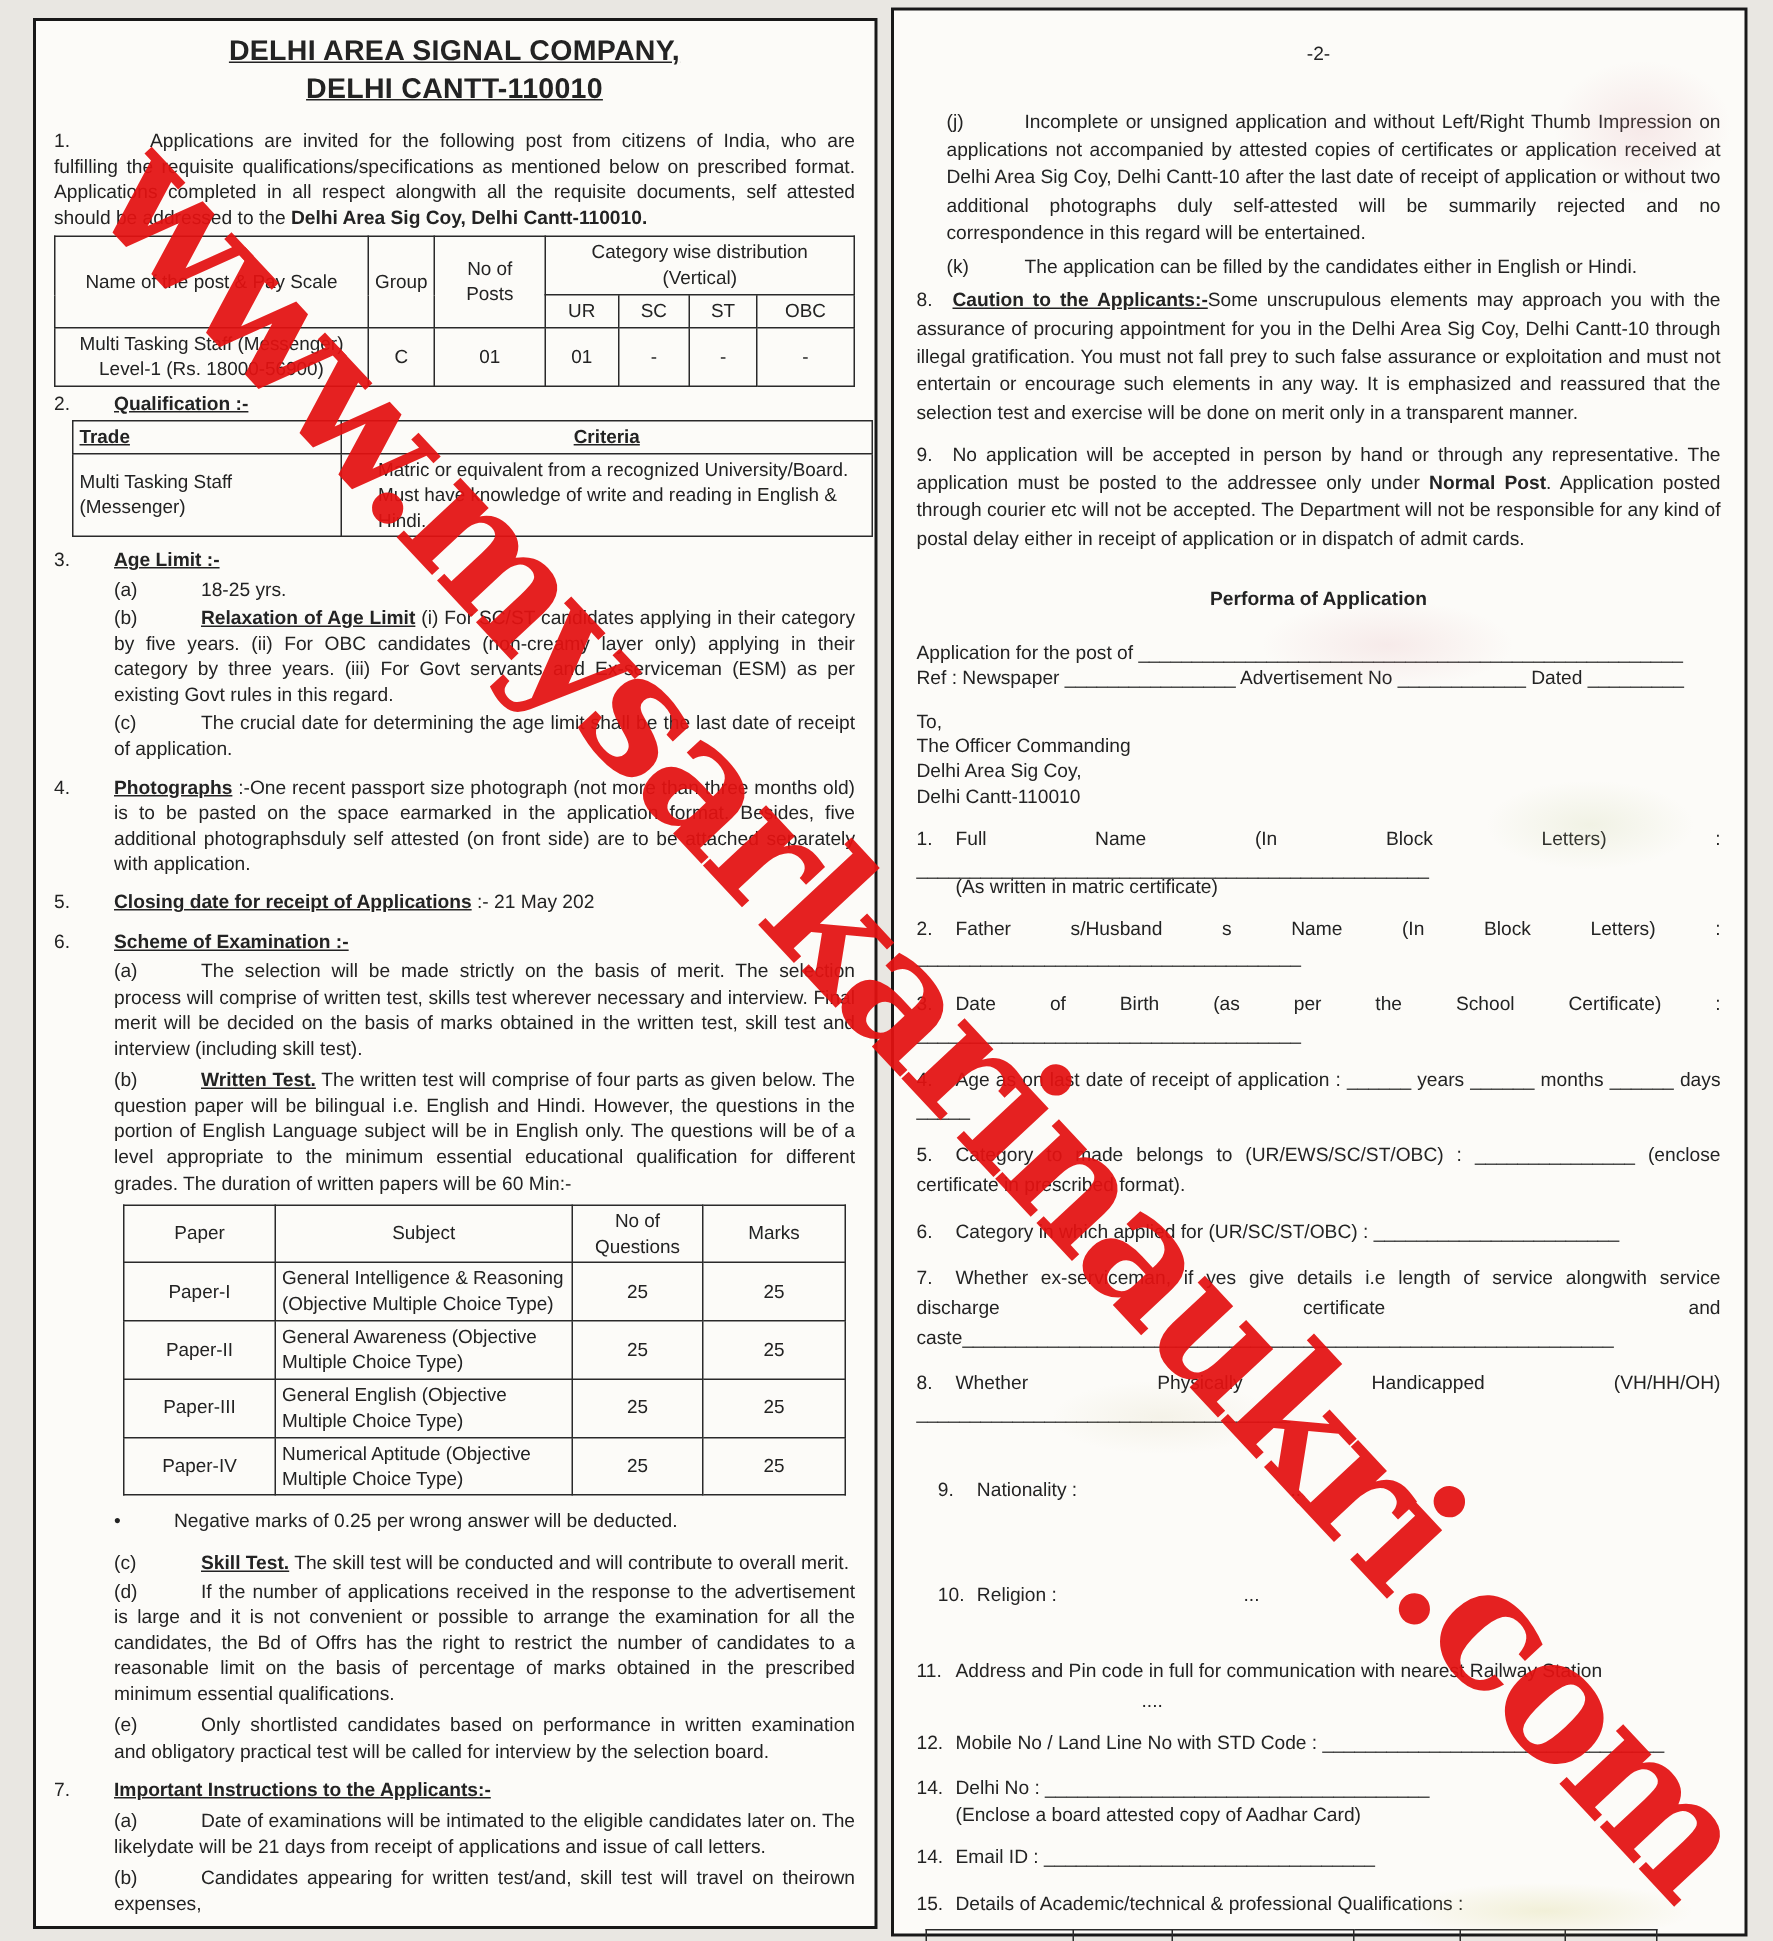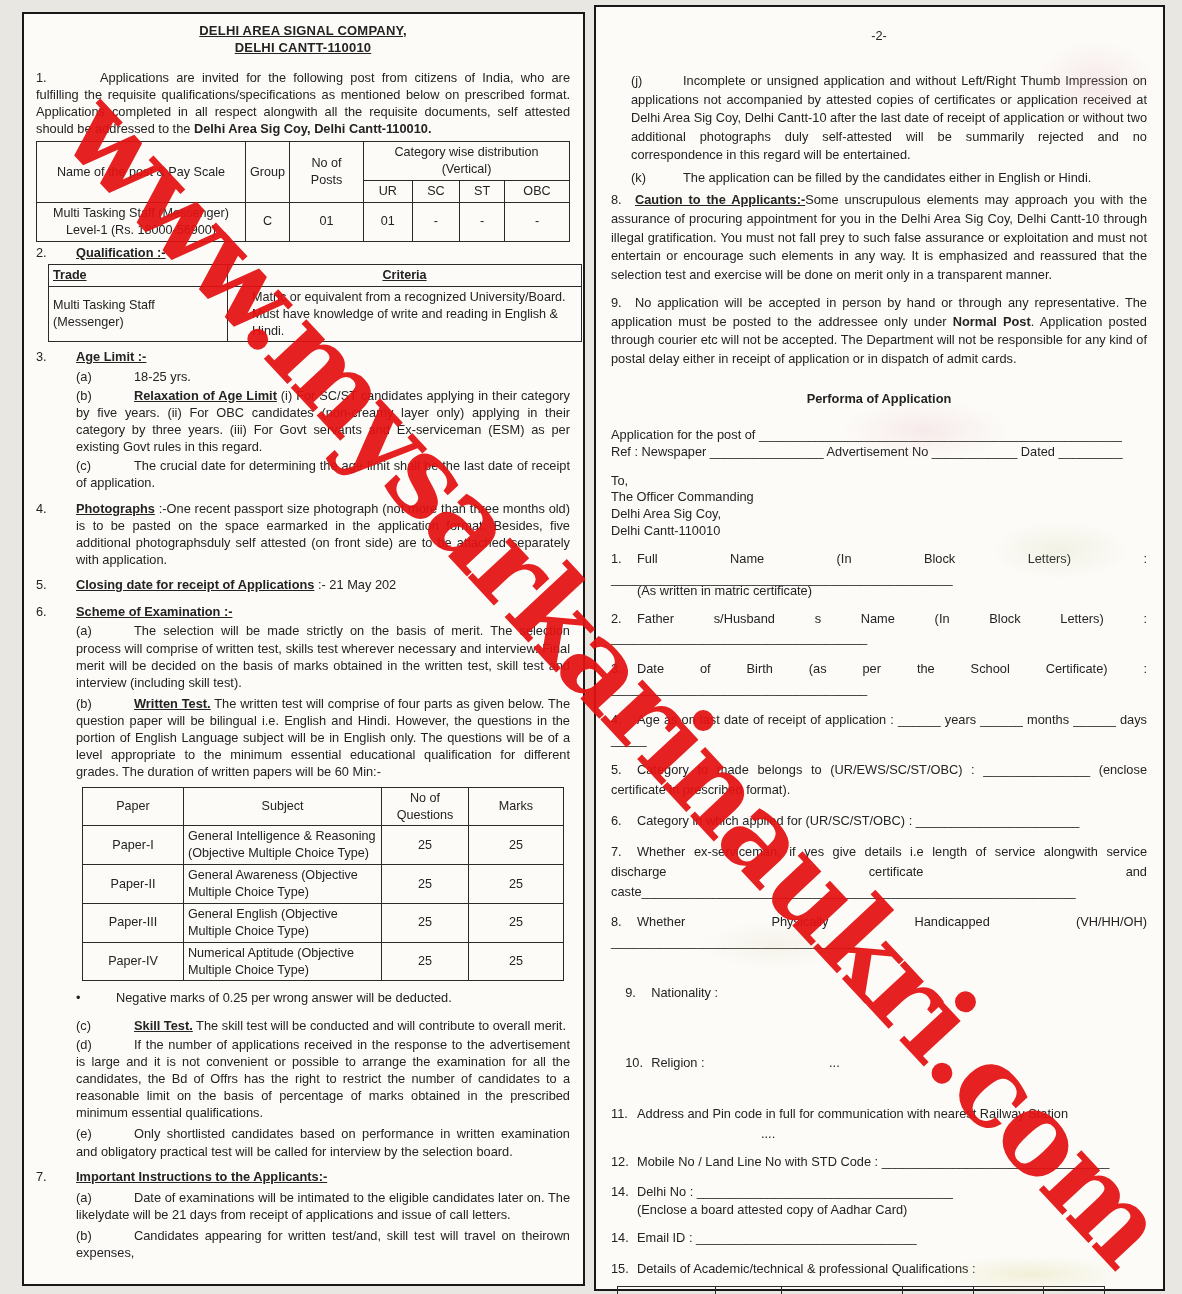--- a/index.html
+++ b/index.html
@@ -10,21 +10,21 @@
     color:#232323;
     -webkit-font-smoothing:antialiased;
   }
   .page{
     position:absolute;background:#fcfbf8;border:2px solid #181818;
     box-sizing:border-box;font-size:12.8px;line-height:1.34;
   }
   #page1{left:22px;top:12px;width:563px;height:1274px;padding:8px 13px 8px 12px;}
   #page2{left:594px;top:5px;width:571px;height:1286px;padding:6px 16px 6px 15px;}
 
-  .doc-title{text-align:center;font-weight:bold;font-size:13px;letter-spacing:.2px;}
+  .doc-title{text-align:center;font-weight:bold;font-size:19px;letter-spacing:.2px;}
   .doc-title span{text-decoration:underline;}
 
   .para{text-align:justify;}
   .inum{display:inline-block;}
   .outblock{margin-left:40px;text-align:justify;}
   .outnum{display:inline-block;width:40px;margin-left:-40px;vertical-align:top;}
   .sub{margin-left:40px;text-align:justify;}
   .snum{display:inline-block;width:58px;}
   .bold{font-weight:bold;}
   .bu{font-weight:bold;text-decoration:underline;}

